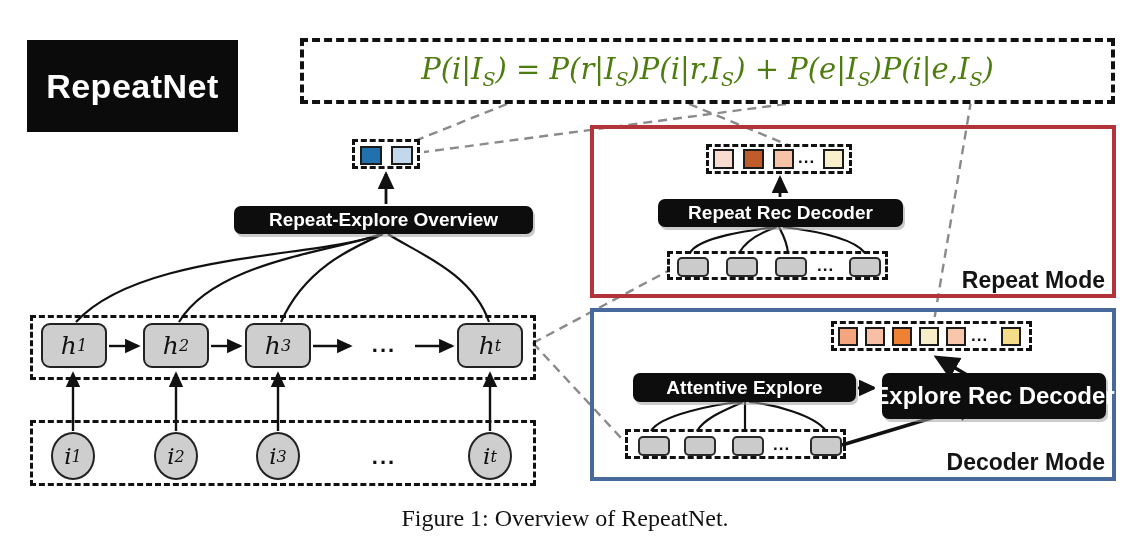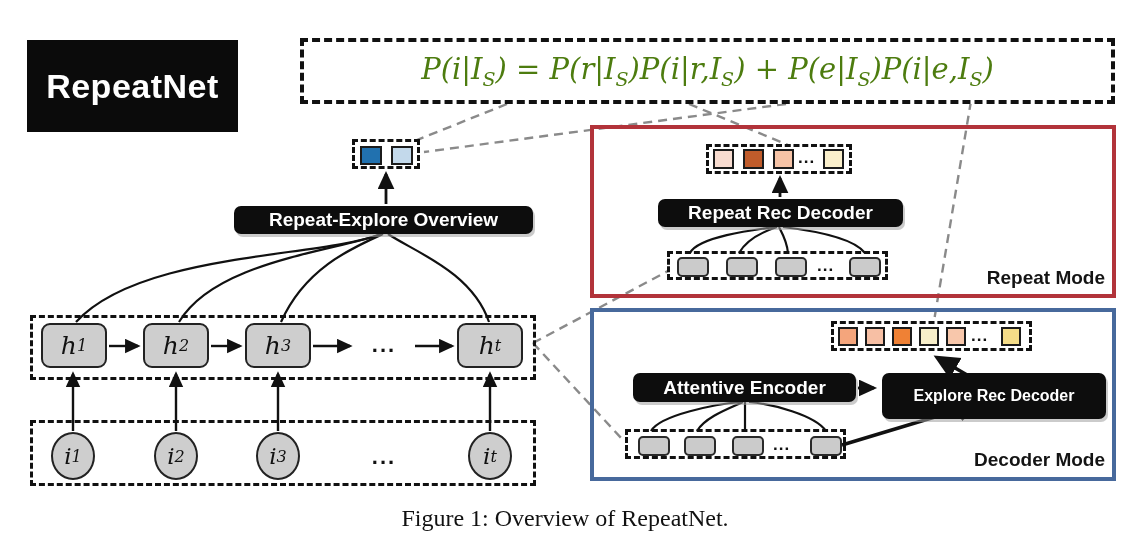--- a/index.html
+++ b/index.html
@@ -31,21 +31,21 @@
   .hbox{width:66px;height:45px;background:#cecece;border:2.5px solid #222;border-radius:9px;
         display:flex;align-items:center;justify-content:center;box-sizing:border-box;
         font-family:"DejaVu Serif",serif;font-style:italic;font-size:25px;}
   .hbox sub,.ibox sub{font-size:16px;}
   .ibox{width:44px;height:48px;background:#cecece;border:2.5px solid #222;border-radius:50%;
         display:flex;align-items:center;justify-content:center;box-sizing:border-box;
         font-family:"DejaVu Serif",serif;font-style:italic;font-size:23px;}
   .dots{font-weight:bold;font-size:22px;letter-spacing:2px;color:#111;text-align:center;}
 
   .mode-box{border:4px solid;box-sizing:border-box;background:transparent;}
-  .mode-label{font-weight:bold;font-size:19px;text-align:right;color:#141414;}
+  .mode-label{font-weight:bold;font-size:23px;text-align:right;color:#141414;}
 
   .gbox{position:absolute;width:32px;height:20px;background:#cbcbcb;border:2px solid #2a2a2a;
         border-radius:5px;box-sizing:border-box;}
   .sdots{position:absolute;font-weight:bold;font-size:17px;letter-spacing:1px;color:#111;}
 
   .caption{left:0;top:505px;width:1130px;text-align:center;
            font-family:"Liberation Serif",serif;font-size:24px;color:#111;}
 </style>
 </head>
 <body>
@@ -169,22 +169,22 @@
   <div class="abs dash-frame" style="left:831px;top:321px;width:201px;height:30px;border-width:3px;">
     <div class="sq" style="left: 4px; top: 3px; width: 20px; height: 19px; background-color: rgb(244, 165, 124);"></div>
     <div class="sq" style="left: 31px; top: 3px; width: 20px; height: 19px; background-color: rgb(247, 191, 164);"></div>
     <div class="sq" style="left: 58px; top: 3px; width: 20px; height: 19px; background-color: rgb(239, 129, 53);"></div>
     <div class="sq" style="left: 85px; top: 3px; width: 20px; height: 19px; background-color: rgb(247, 238, 201);"></div>
     <div class="sq" style="left: 112px; top: 3px; width: 20px; height: 19px; background-color: rgb(248, 199, 171);"></div>
     <div class="sdots" style="left:137px;top:2px;">...</div>
     <div class="sq" style="left: 167px; top: 3px; width: 20px; height: 19px; background-color: rgb(244, 220, 136);"></div>
   </div>
 
-  <div class="abs black-label" style="left:633px;top:373px;width:223px;height:29px;font-size:19px;">Attentive Encoder</div>
-  <div class="abs black-label" style="left:882px;top:373px;width:224px;height:46px;font-size:16px;">Explore Rec Decoder</div>
+  <div class="abs black-label" style="left:633px;top:373px;width:223px;height:29px;font-size:19px;">Attentive Explore</div>
+  <div class="abs black-label" style="left:882px;top:373px;width:224px;height:46px;font-size:24px;">Explore Rec Decoder</div>
 
   <div class="abs dash-frame" style="left:625px;top:429px;width:221px;height:30px;border-width:3px;">
     <div class="gbox" style="left:10px;top:4px;"></div>
     <div class="gbox" style="left:56px;top:4px;"></div>
     <div class="gbox" style="left:104px;top:4px;"></div>
     <div class="sdots" style="left:145px;top:3px;">...</div>
     <div class="gbox" style="left:182px;top:4px;"></div>
   </div>
 
   <div class="abs caption">Figure 1: Overview of RepeatNet.</div>

